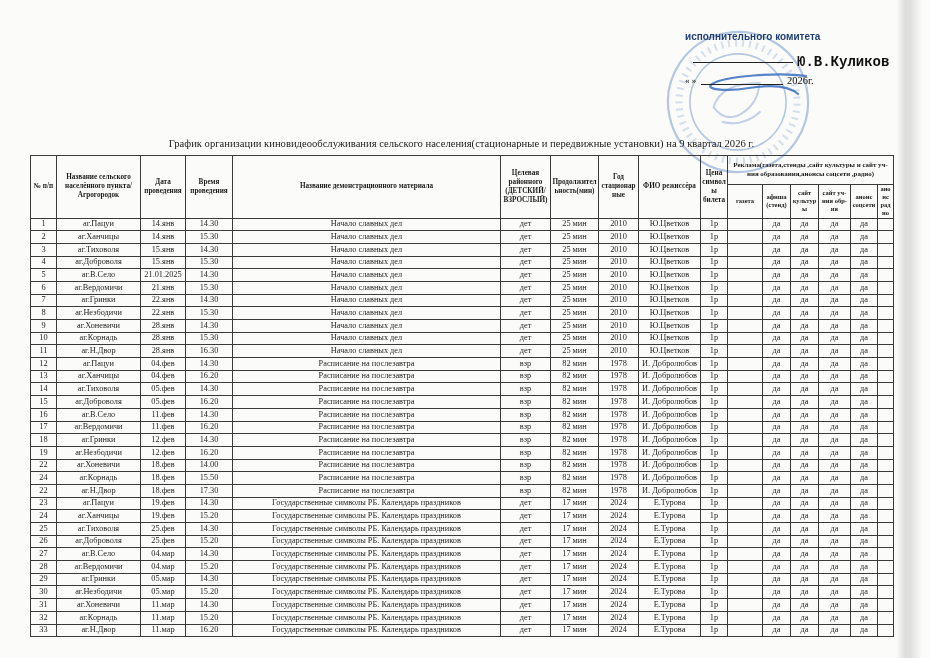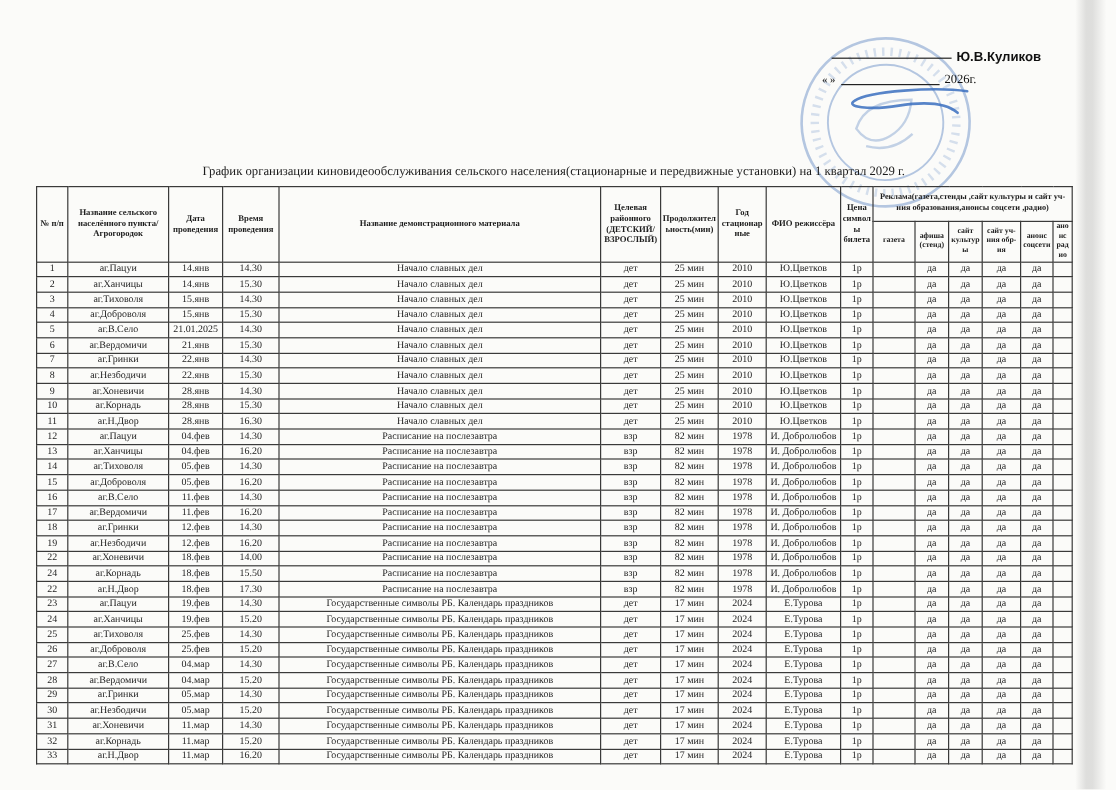--- a/index.html
+++ b/index.html
@@ -14,21 +14,21 @@
     pointer-events:none;
   }
   
   .approval{
     position:absolute;left:685px;top:30px;width:205px;
     font-family:"Liberation Sans","DejaVu Sans",sans-serif;
     font-size:10px;font-weight:bold;color:#1f3f73;line-height:13.5px;
   }
   .approval .sig-row{position:relative;height:22px;margin-top:4px;}
   .approval .sig-line{position:absolute;left:8px;top:14px;width:100px;border-bottom:1.2px solid #222;}
-  .approval .signer{position:absolute;left:112px;top:8px;color:#111;font-family:Liberation Sans, sans-serif;font-size:11px;font-weight:bold;}
+  .approval .signer{position:absolute;left:112px;top:8px;color:#111;font-family:Liberation Mono, monospace;font-size:14px;font-weight:bold;}
   .approval .date-row{position:relative;height:16px;margin-top:2px;color:#222;}
   .approval .quote{position:absolute;left:0;top:2px;font-family:"Liberation Serif",serif;font-size:9px;color:#333;}
   .approval .date-line{position:absolute;left:16px;top:12px;width:82px;border-bottom:1.2px solid #222;}
   .approval .year{position:absolute;left:102px;top:2px;color:#111;font-family:"Liberation Serif",serif;font-size:10.5px;font-weight:normal;}
   .stamp{position:absolute;left:648px;top:22px;width:180px;height:160px;opacity:.5;pointer-events:none;}
   .sig-scribble{position:absolute;left:694px;top:70px;width:120px;height:34px;pointer-events:none;}
   
   .doc-title{
     position:absolute;left:30px;top:138px;width:863px;text-align:center;
     font-size:10.6px;color:#1c1c1c;
@@ -59,32 +59,33 @@
     <path d="M65 80 q12 -22 50 -14 q-6 20 -24 26 q-18 6 -26 -12 z" stroke-width="2" opacity=".8"></path>
     <path d="M70 96 q20 10 40 -2" stroke-width="2" opacity=".8"></path>
   </g>
 </svg>
 
 <svg class="sig-scribble" viewBox="0 0 120 34">
   <path d="M112 6 C85 2, 30 6, 18 14 C10 19, 30 22, 55 18 C80 14, 95 16, 104 24" fill="none" stroke="#3a6fc0" stroke-width="2.2" stroke-linecap="round" opacity=".85"></path>
 </svg>
 
 <div class="approval">
+  <div>исполнительного комитета</div>
   <div class="sig-row">
     <span class="sig-line"></span>
     <span class="signer">Ю.В.Куликов</span>
   </div>
   <div class="date-row">
     <span class="quote">«   »</span>
     <span class="date-line"></span>
     <span class="year">2026г.</span>
   </div>
 </div>
 
-<div class="doc-title">График организации киновидеообслуживания сельского населения(стационарные и передвижные установки) на 1 квартал 2029 г.</div>
+<div class="doc-title">График организации киновидеообслуживания сельского населения(стационарные и передвижные установки) на 9 квартал 2026 г.</div>
 
 <table class="sched">
   <colgroup>
     <col style="width:26px">
       <col style="width:84px">
       <col style="width:45px">
       <col style="width:47px">
     <col style="width:268px">
       <col style="width:50px">
       <col style="width:48px">

